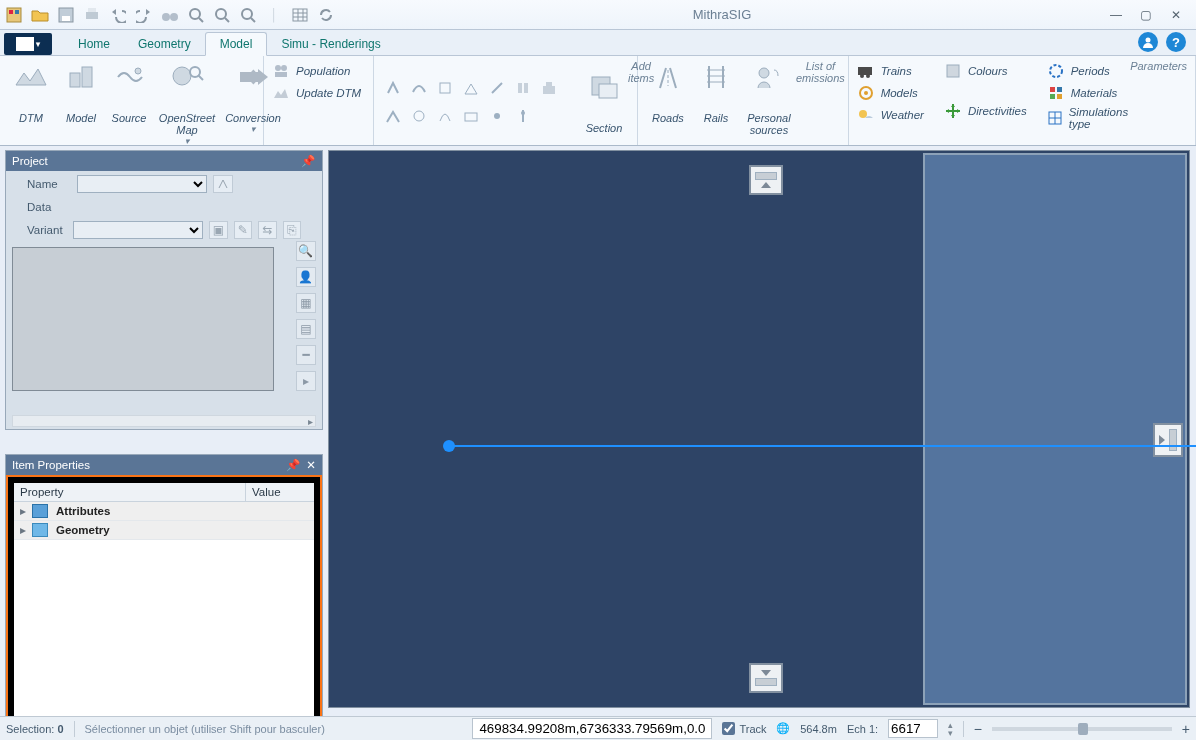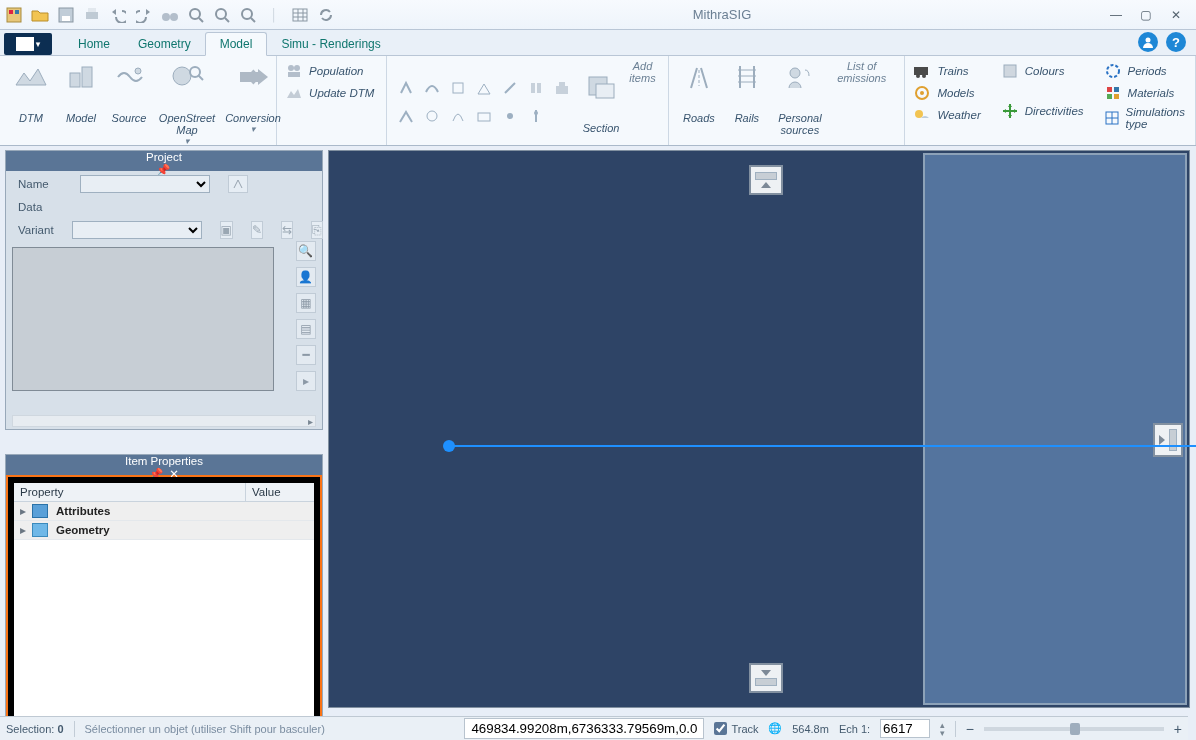--- a/index.html
+++ b/index.html
@@ -31,24 +31,24 @@
 .bigbtn .blabel { font-size: 11px; color: #38546e; margin-top: 18px; line-height: 12px; }
 .grouplabel { text-align: center; font-size: 11px; color: #6b8095; padding-bottom: 2px; }
 .smallrow { display: flex; align-items: center; gap: 6px; padding: 2px 0; cursor: pointer; }
 .smallrow .sicon { width: 18px; height: 18px; display: flex; align-items: center; justify-content: center; color: #7a8ca0; }
 .smallrow .slabel { color: #38546e; font-size: 11.5px; }
 .toolgrid { display: grid; grid-template-columns: repeat(7, 22px); grid-template-rows: repeat(2, 26px); gap: 2px 4px; }
 .toolgrid .tcell { display: flex; align-items: center; justify-content: center; color: #9db0c2; }
 
 
 .leftdock { position: absolute; left: 5px; top: 150px; width: 318px; }
-.panelhdr { height: 20px; background: #5a7596; color: #fff; font-size: 11.5px; display: flex; align-items: center; padding: 0 6px; justify-content: space-between; flex-direction: column; }
+.panelhdr { height: 20px; background: #5a7596; color: #fff; font-size: 11.5px; display: flex; align-items: center; padding: 0 6px; justify-content: space-between; }
 .panelhdr .hicons { display: flex; gap: 6px; }
 .projectpanel { border: 1px solid #98a8b9; background: #d7e0e9; }
-.formrow { display: flex; align-items: center; padding: 4px 12px; gap: 18px; }
+.formrow { display: flex; align-items: center; padding: 4px 21px; gap: 6px; }
 .formrow label { width: 44px; color: #445a6e; font-size: 11.5px; }
 .formrow select, .formrow input { flex: 0 0 130px; height: 18px; border: 1px solid #9fb0c0; background: #e8eef4; font-size: 11px; }
 .iconbtn { width: 20px; height: 18px; border: 1px solid #c0cbd6; background: #e6edf4; display: flex; align-items: center; justify-content: center; color: #9aa7b3; }
 .databox { margin: 4px 6px; border: 1px solid #808b96; background: #c7ced5; height: 144px; width: 262px; }
 .sidecol { position: absolute; right: 4px; top: 90px; width: 22px; display: flex; flex-direction: column; gap: 6px; }
 .sidecol .sc { width: 20px; height: 20px; border: 1px solid #c0cbd6; background: #e3eaf1; display: flex; align-items: center; justify-content: center; color: #8c99a6; }
 
 
 .itemprops { margin-top: 24px; border: 1px solid #98a8b9; background: #f97316; height: 339px; display: flex; flex-direction: column; }
 .propgrid { background: #fff; border: 6px solid #000000; margin: 2px; flex: 1; position: relative; }
@@ -72,21 +72,21 @@
 .handle.bottom .tri { border-top: 6px solid #7c8997; }
 .handle.right { right: 6px; top: 272px; width: 30px; height: 34px; flex-direction: row; }
 .handle.right .bar { width: 8px; height: 22px; }
 .handle.right .tri2 { width:0;height:0; border-top:5px solid transparent; border-bottom:5px solid transparent; border-left:6px solid #7c8997; margin-right:2px;}
 
 
 .arrow-line { position: absolute; left: 120px; top: 294px; width: 1000px; height: 2px; background: #1e90ff; z-index: 50; }
 .arrow-origin { position: absolute; left: -6px; top: -5px; width: 12px; height: 12px; background: #1e90ff; border-radius: 50%; }
 
 
-.statusbar { position: absolute; left: 0; right: 8px; bottom: 0; height: 24px; background: #eaf0f6; border-top: 1px solid #bfc9d3; display: flex; align-items: center; font-size: 11px; color: #445a6e; padding: 0 6px; gap: 10px; }
+.statusbar { position: absolute; left: 0; right: 0; bottom: 0; height: 24px; background: #eaf0f6; border-top: 1px solid #bfc9d3; display: flex; align-items: center; font-size: 11px; color: #445a6e; padding: 0 6px; gap: 10px; }
 .statusbar .sep { width: 1px; height: 16px; background: #c2ccd6; }
 .statusbar .coords { border: 1px solid #b8c3ce; background: #fff; padding: 2px 6px; width: 240px; }
 .statusbar input[type=checkbox]{ accent-color:#5a7596; }
 .statusbar .echinp { width: 50px; border:1px solid #b8c3ce; padding:1px 2px; }
 .zoomslider { flex: 0 0 180px; height: 4px; background: #cfd7df; position: relative; }
 .zoomslider .thumb { position: absolute; left: 48%; top: -4px; width: 10px; height: 12px; background: #9eadbd; border-radius: 2px; }
 
 svg { display: block; }
 </style>
 </head>
@@ -272,21 +272,21 @@
               <path d="M1 12 L5 5 L8 9 L12 3 L15 12z" fill="#c3ccd6"></path>
             </svg>
           </span>
           <span class="slabel">Update DTM</span>
         </div>
     </div>
     <div class="grouplabel">&nbsp;</div>
   </div>
 
   <div class="rgroup" style="min-width:226px">
-    <div style="display:flex; gap:4px; align-items:center">
+    <div style="display:flex; gap:20px; align-items:center">
       <div class="toolgrid">
         <div class="tcell">
             <svg width="16" height="16">
               <path d="M3 13l5-10 5 10" fill="none" stroke="#9db0c2" stroke-width="2"></path>
             </svg>
           </div>
         <div class="tcell">
             <svg width="16" height="16">
               <path d="M2 12c4-8 8-8 12 0" fill="none" stroke="#9db0c2" stroke-width="2"></path>
             </svg>
@@ -480,20 +480,21 @@
               <svg width="16" height="16">
                 <rect x="2" y="2" width="12" height="12" fill="none" stroke="#2a72c4"></rect>
                 <line x1="2" y1="8" x2="14" y2="8" stroke="#2a72c4"></line>
                 <line x1="8" y1="2" x2="8" y2="14" stroke="#2a72c4"></line>
               </svg>
             </span>
             <span class="slabel">Simulations type</span>
           </div>
       </div>
     </div>
+    <div class="grouplabel">Parameters</div>
   </div>
 </div>
 
 <div class="leftdock">
   <div class="projectpanel" style="position:relative; height:280px;">
     <div class="panelhdr">
       <span>Project</span>
       <span class="hicons">
           <span>📌</span>
         </span>

